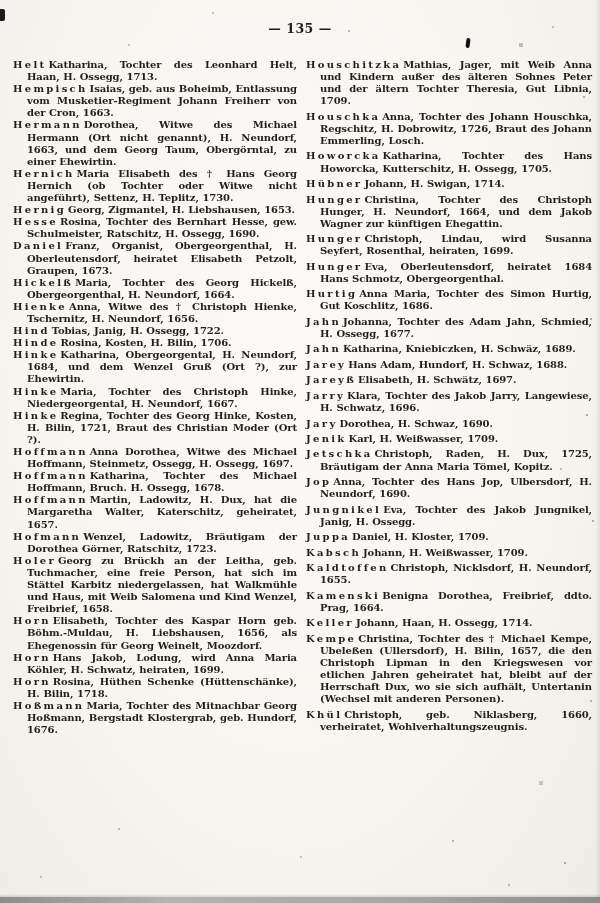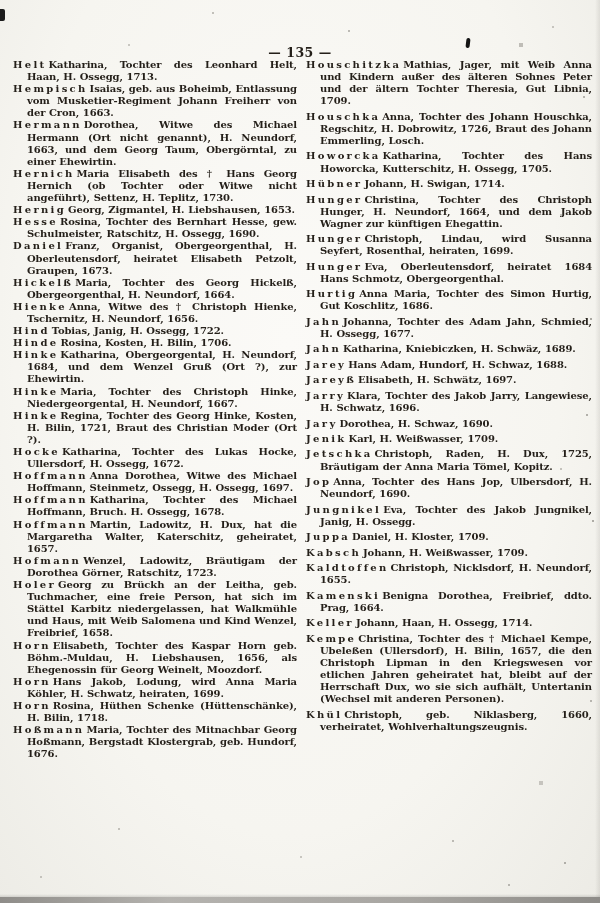--- a/index.html
+++ b/index.html
@@ -20,21 +20,20 @@
   }
   .folio {
     position: absolute;
     top: 21px;
     left: 0;
     width: 100%;
     text-align: center;
     font-size: 12.5px;
     font-weight: bold;
     letter-spacing: 0.5px;
-    margin-top: 24px;
   }
   .col {
     position: absolute;
     top: 59px;
   }
   .col-left  { left: 13px;  width: 284px; }
   .col-right { left: 306px; width: 286px; }
   .entry {
     margin: 0;
     padding-left: 14px;
@@ -124,21 +123,20 @@
       <p class="entry"><span class="lead">Hind</span><span>Tobias, Janig, H. Ossegg, 1722.</span></p>
 
       <p class="entry"><span class="lead">Hinde</span><span>Rosina, Kosten, H. Bilin, 1706.</span></p>
 
       <p class="entry"><span class="lead">Hinke</span><span>Katharina, Obergeorgental, H. Neundorf, 1684, und dem Wenzel Gruß (Ort ?), zur Ehewirtin.</span></p>
 
       <p class="entry"><span class="lead">Hinke</span><span>Maria, Tochter des Christoph Hinke, Niedergeorgental, H. Neundorf, 1667.</span></p>
 
       <p class="entry"><span class="lead">Hinke</span><span>Regina, Tochter des Georg Hinke, Kosten, H. Bilin, 1721, Braut des Christian Moder (Ort ?).</span></p>
 
-      <p class="entry"><span class="lead">Hocke</span><span>Katharina, Tochter des Lukas Hocke, Ullersdorf, H. Ossegg, 1672.</span></p>
 
       <p class="entry"><span class="lead">Hoffmann</span><span>Anna Dorothea, Witwe des Michael Hoffmann, Steinmetz, Ossegg, H. Ossegg, 1697.</span></p>
 
       <p class="entry"><span class="lead">Hoffmann</span><span>Katharina, Tochter des Michael Hoffmann, Bruch. H. Ossegg, 1678.</span></p>
 
       <p class="entry"><span class="lead">Hoffmann</span><span>Martin, Ladowitz, H. Dux, hat die Margaretha Walter, Katerschitz, geheiratet, 1657.</span></p>
 
       <p class="entry"><span class="lead">Hofmann</span><span>Wenzel, Ladowitz, Bräutigam der Dorothea Görner, Ratschitz, 1723.</span></p>
 
       <p class="entry"><span class="lead">Holer</span><span>Georg zu Brückh an der Leitha, geb. Tuchmacher, eine freie Person, hat sich im Stättel Karbitz niedergelassen, hat Walkmühle und Haus, mit Weib Salomena und Kind Wenzel, Freibrief, 1658.</span></p>

